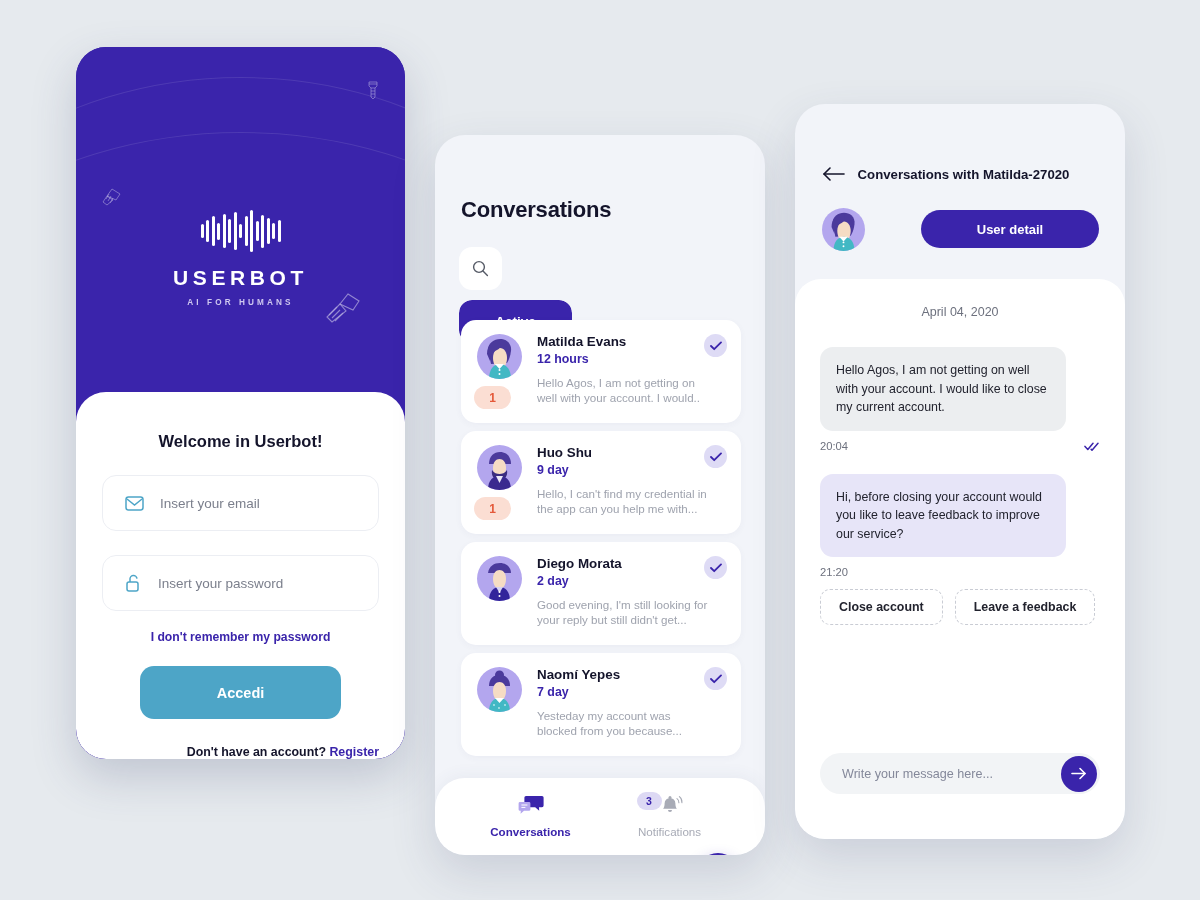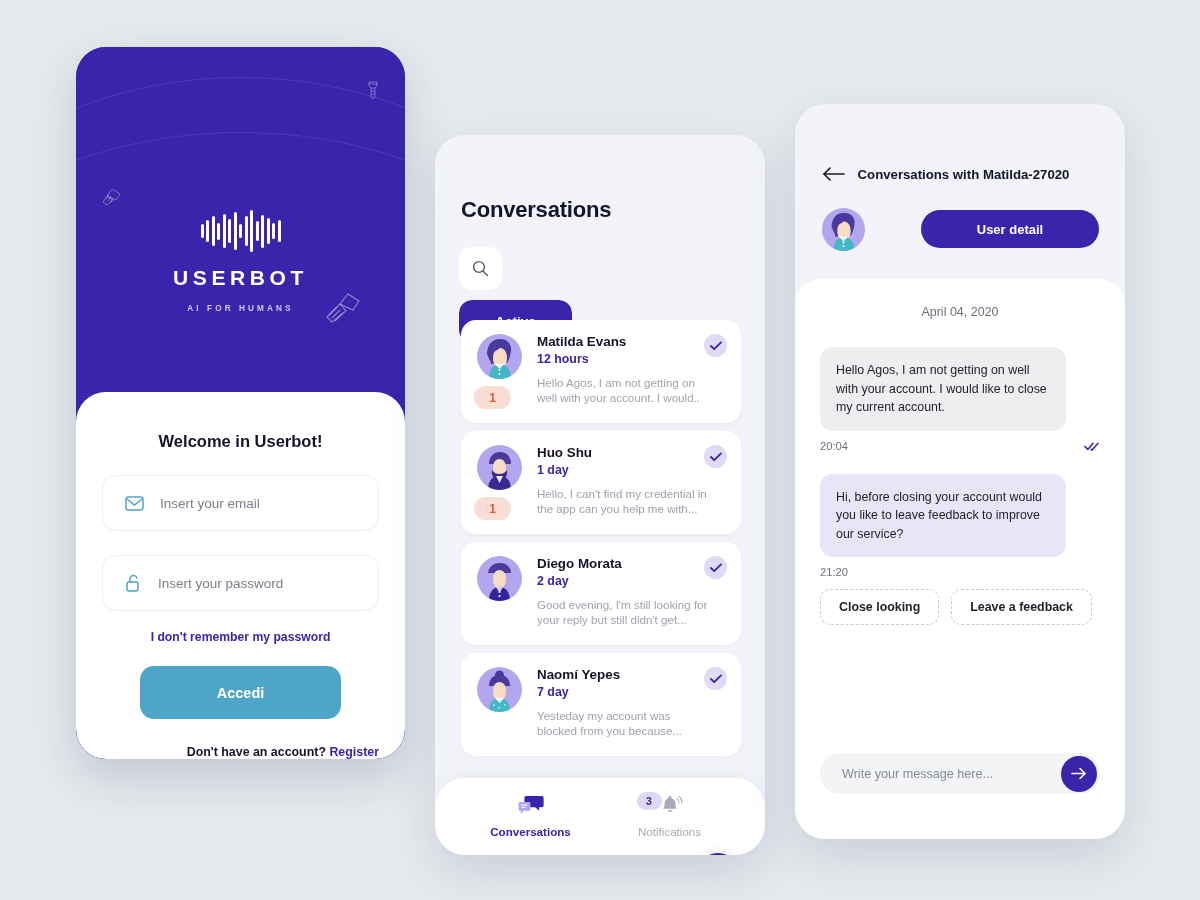--- a/index.html
+++ b/index.html
@@ -39,21 +39,21 @@
     position: absolute; left: 0; right: 0; top: 163px;
     display: flex; flex-direction: column; align-items: center;
   }
   .logo-mark { display: flex; align-items: center; gap: 2.5px; height: 42px; }
   .logo-mark i { display:block; width: 3px; background: #fff; border-radius: 2px; }
   .logo-word {
     margin-top: 14px; color: #fff; font-size: 21px; font-weight: 700;
     letter-spacing: 4.6px;
   }
   .logo-sub {
-    margin-top: 14px; color: #cfc8f0; font-size: 8.2px; font-weight: 600;
+    margin-top: 8px; color: #cfc8f0; font-size: 8.2px; font-weight: 600;
     letter-spacing: 3.1px;
   }
 
   .login-card {
     position: absolute; left: 0; top: 345px; width: 100%; height: 367px;
     background: #fff; border-radius: 30px;
     padding: 40px 26px 0;
   }
   .login-title {
     text-align: center; font-size: 16.5px; font-weight: 700; color: #14142b;
@@ -355,21 +355,21 @@
           <g clip-path="url(#c1)">
             <path d="M12 19c0-8 5-12 11-12s11 4 11 12z" fill="#4b3a9c"></path>
             <path d="M16 23c0-6 3-9 6.5-9s6.5 3 6.5 9-3 10-6.5 10S16 29 16 23z" fill="#f6dcc4"></path>
             <path d="M15 25c-1 6 2 10 7.5 10S31 31 30 25c-2 3-5 4-7.5 4S17 28 15 25z" fill="#3b2d80"></path>
             <path d="M11 45c0-10 5-14 11.5-14S34 35 34 45z" fill="#3a2a8f"></path>
             <path d="M19 31h7l-3.5 7z" fill="#eceaf8"></path>
           </g>
         </svg>
         <div class="badge-count">1</div>
         <div class="conv-name">Huo Shu</div>
-        <div class="conv-time">1 day</div>
+        <div class="conv-time">9 day</div>
         <div class="conv-msg">Hello, I can't find my credential in the app can you help me with...</div>
         <div class="check-badge">
           <svg width="12" height="10" viewBox="0 0 12 10">
             <path d="M1 5l3.2 3.2L11 1.4" fill="none" stroke="#3a24ab" stroke-width="1.8" stroke-linecap="round" stroke-linejoin="round"></path>
           </svg>
         </div>
       </div>
 
       <div class="conv-card">
         <svg class="conv-av" width="45" height="45" viewBox="0 0 45 45">
@@ -497,21 +497,21 @@
             <path d="M1 5.4l2.8 3L9 2.2"></path>
               <path d="M7.2 8.4L8 9.2l6-7"></path>
           </g>
         </svg>
       </div>
 
       <div class="bubble bot" style="margin-top:22px">Hi, before closing your account would you like to leave feedback to improve our service?</div>
       <div class="meta-left">21:20</div>
 
       <div class="quick-row">
-        <button class="quick-btn">Close looking</button>
+        <button class="quick-btn">Close account</button>
         <button class="quick-btn">Leave a feedback</button>
       </div>
 
       <div class="composer">
         <span class="composer-ph">Write your message here...</span>
         <div class="send-btn">
           <svg width="16" height="13" viewBox="0 0 16 13">
             <g fill="none" stroke="#fff" stroke-width="1.6" stroke-linecap="round" stroke-linejoin="round">
               <path d="M1 6.5h13"></path>
                 <path d="M9 1.5l5 5-5 5"></path>

